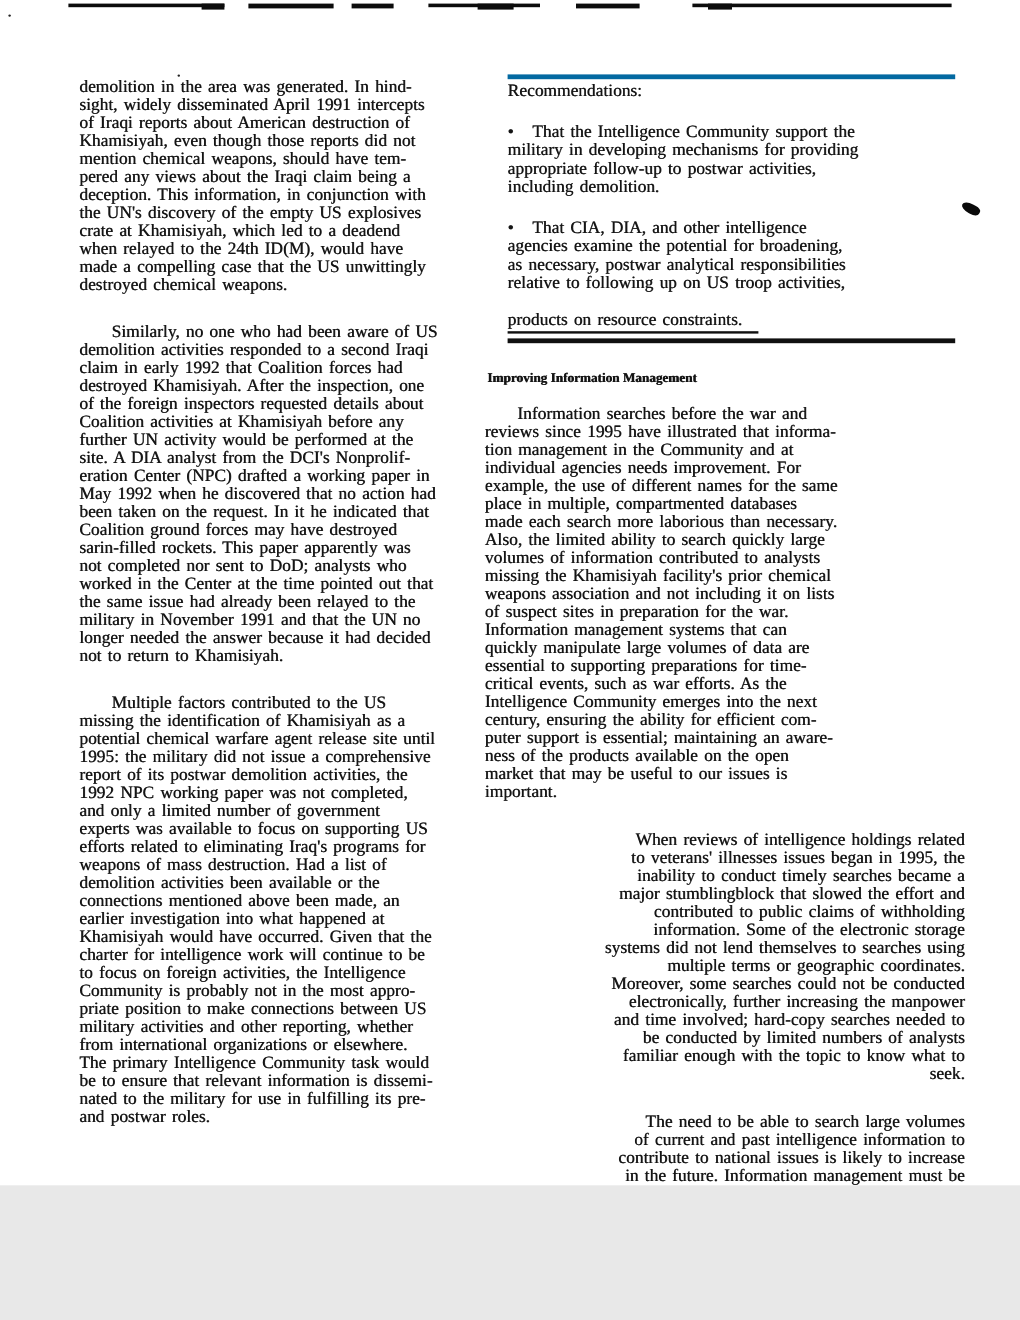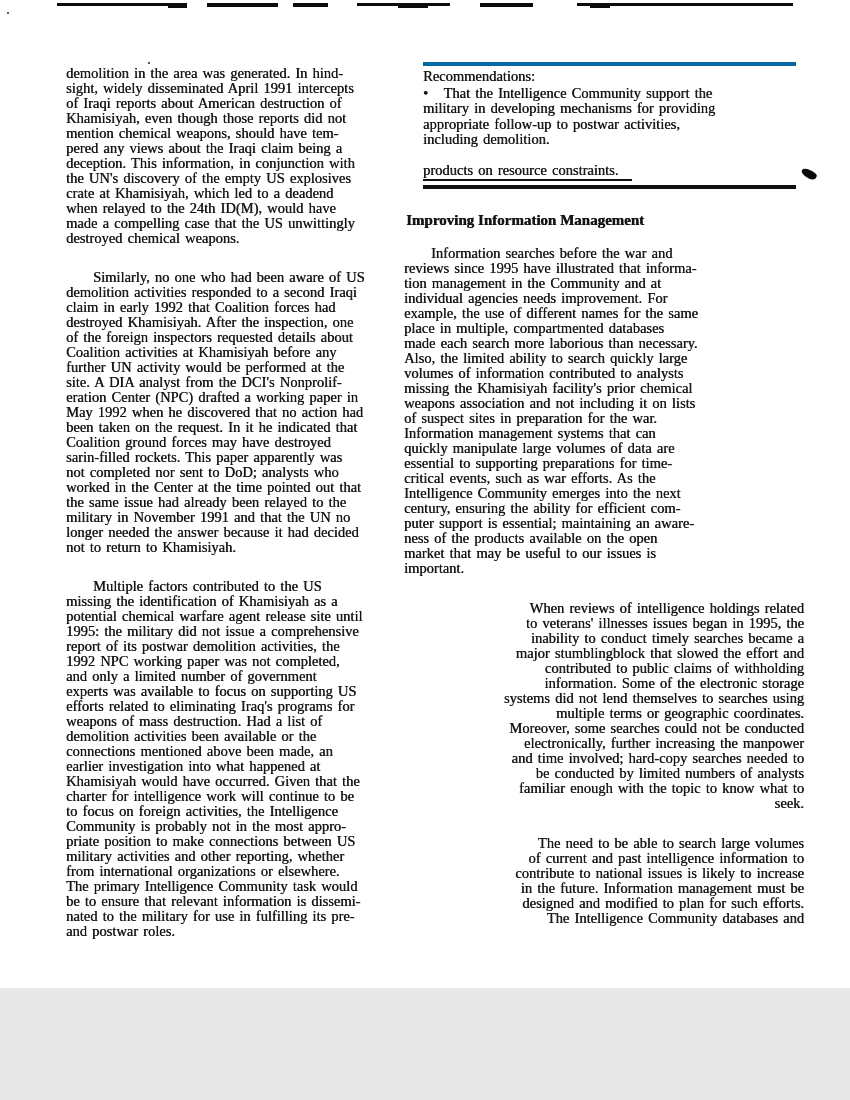--- a/index.html
+++ b/index.html
@@ -39,30 +39,30 @@
     width: 400px;
   }
   .rec-box {
     margin-left: 19px;
     width: 373px;
     border-top: 4px solid #0369a1;
     border-bottom: 4px solid #101010;
     padding: 3px 0 4px 0;
   }
   .rec-box .para { line-height: 15.5px; }
-  .rec-box .bullet { margin-top: 1px; }
+  .rec-box .bullet { margin-top: 18px; }
   .box-underline {
     display: inline-block;
     border-bottom: 2px solid #101010;
     padding-bottom: 0px;
     padding-right: 14px;
   }
   .section-heading {
     font-weight: bold;
-    font-size: 15px;
+    font-size: 11px;
     margin: 23px 0 0 2px;
     text-shadow: 0.5px 0 0 rgba(10,10,10,0.9);
   }
   .col-right .para.body-p { margin-top: 17px; }
   .col-right .para.body-p + .para.body-p { margin-top: 25px; text-align: right; }
 
   
   .page-footer {
     position: absolute;
     top: 1028px;
@@ -183,20 +183,24 @@
   </div>
 
   <div class="col-right">
 
     <div class="rec-box">
       <p class="para">Recommendations:</p>
       <p class="para bullet">•&nbsp;&nbsp;&nbsp;That the Intelligence Community support the
 military in developing mechanisms for providing
 appropriate follow-up to postwar activities,
 including demolition.</p>
+      <p class="para bullet">•&nbsp;&nbsp;&nbsp;That CIA, DIA, and other intelligence
+agencies examine the potential for broadening,
+as necessary, postwar analytical responsibilities
+relative to following up on US troop activities,</p>
       <p class="para">
         <span class="box-underline">products on resource constraints.</span>
       </p>
     </div>
 
     <div class="section-heading">Improving Information Management</div>
 
     <p class="para indent body-p">Information searches before the war and
 reviews since 1995 have illustrated that informa-
 tion management in the Community and at

